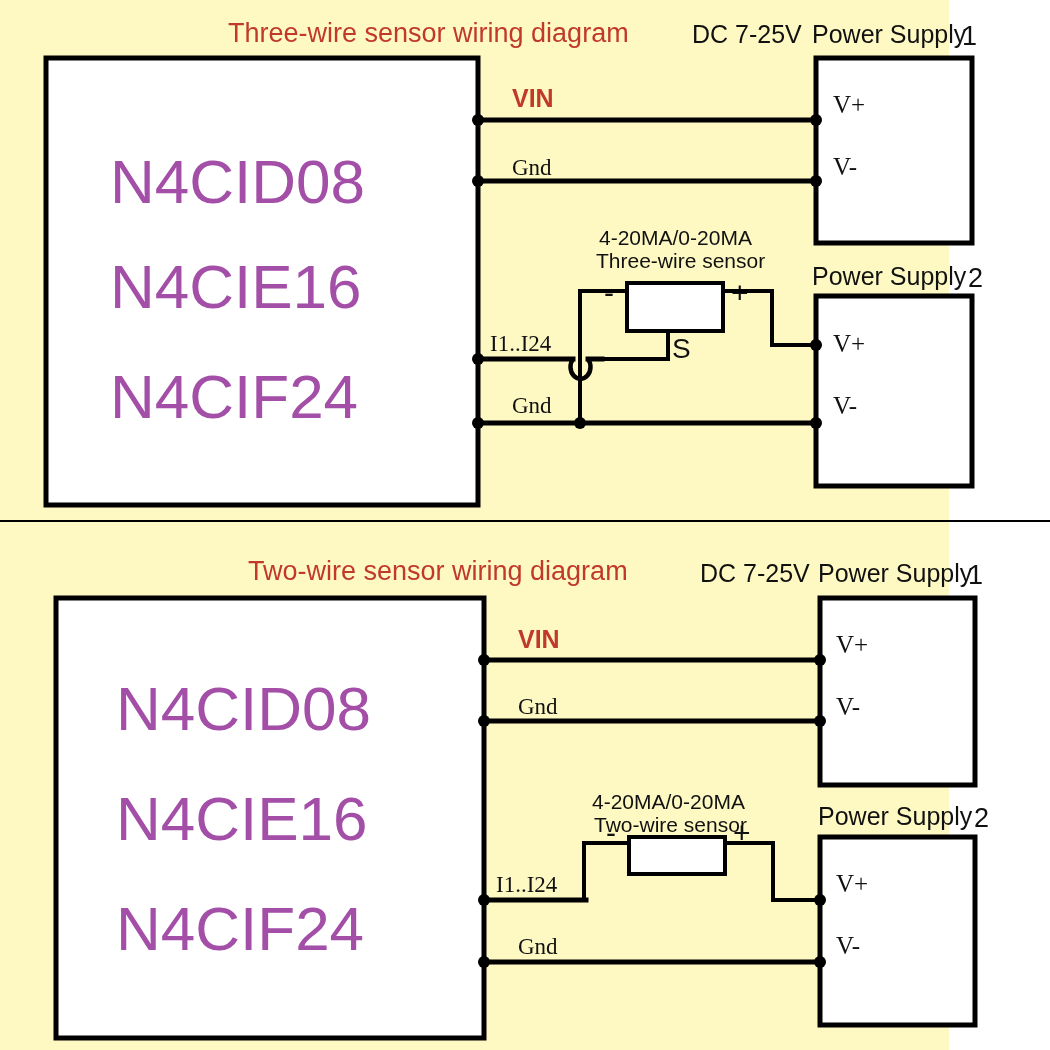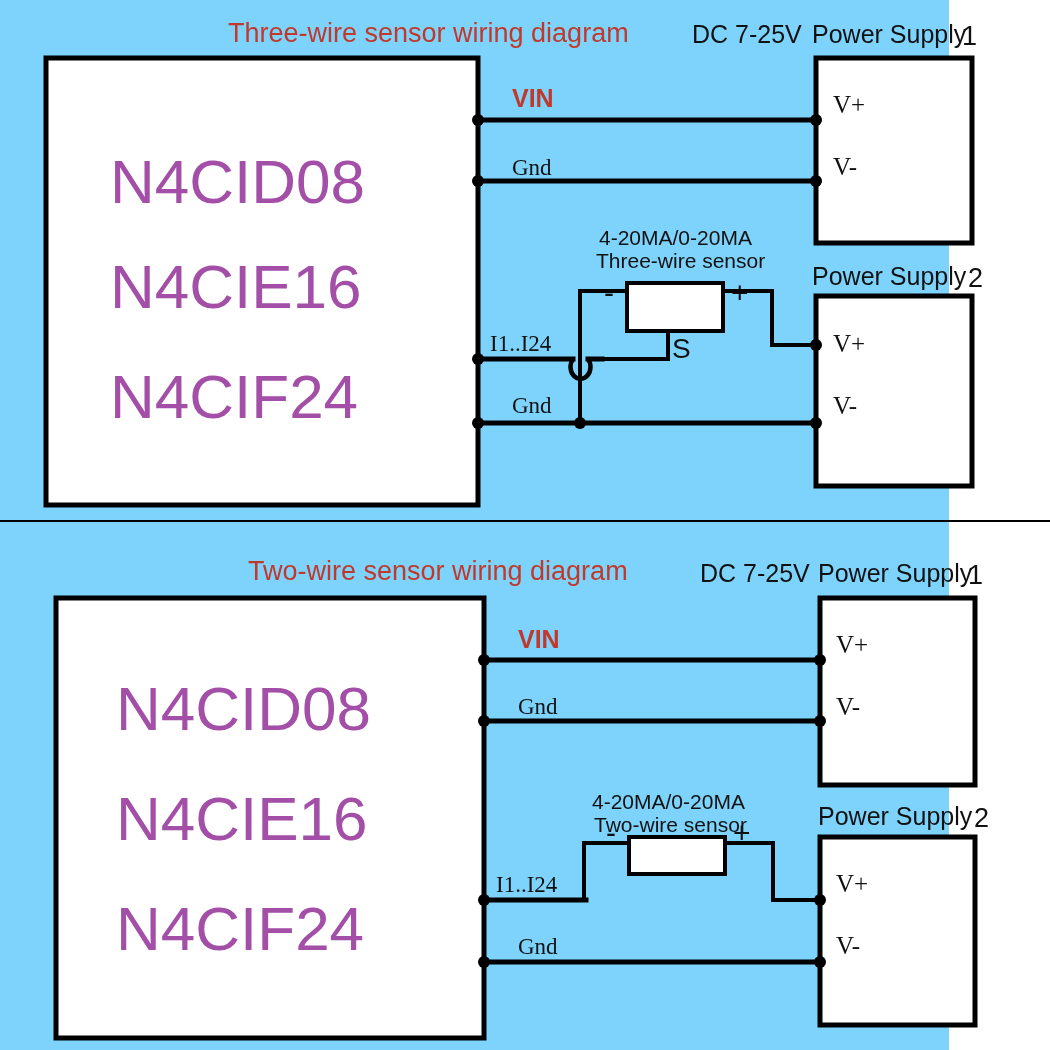--- a/index.html
+++ b/index.html
@@ -10,21 +10,21 @@
   body {
     width: 1050px;
     height: 1050px;
     font-family: "Liberation Sans", sans-serif;
     overflow: hidden;
   }
   #root {
     position: relative;
     width: 949px;
     height: 1050px;
-    background: #7dd3fc;
+    background: #fef9c3;
   }
   svg.diagram-canvas {
     position: absolute;
     top: 0;
     left: 0;
     width: 1050px;
     height: 1050px;
     display: block;
   }
   .wire {

